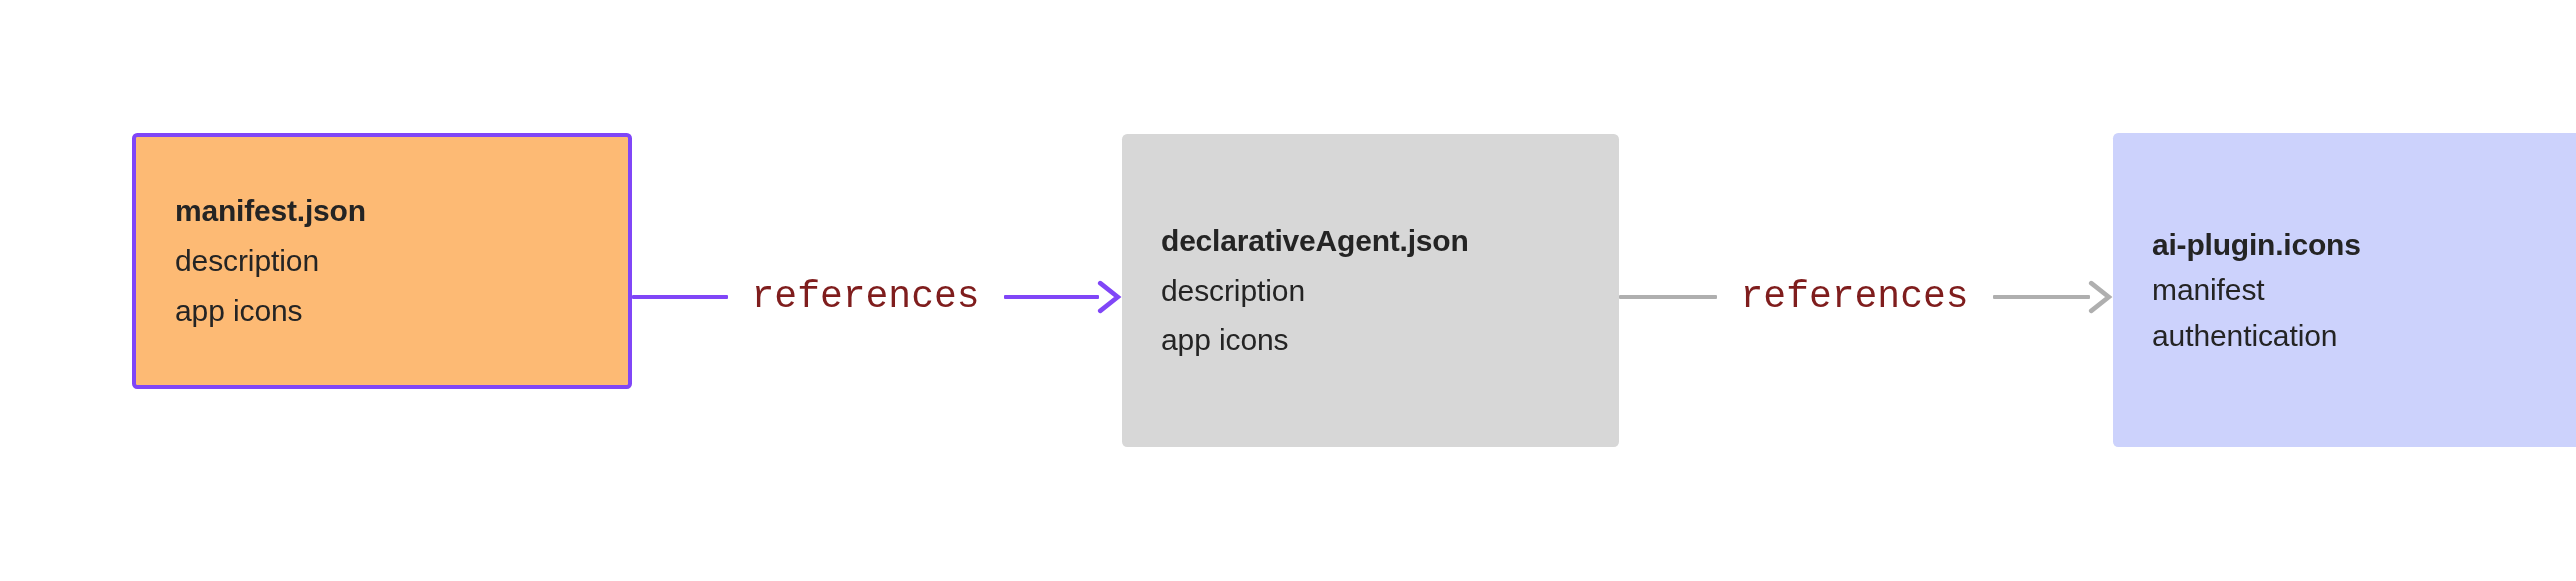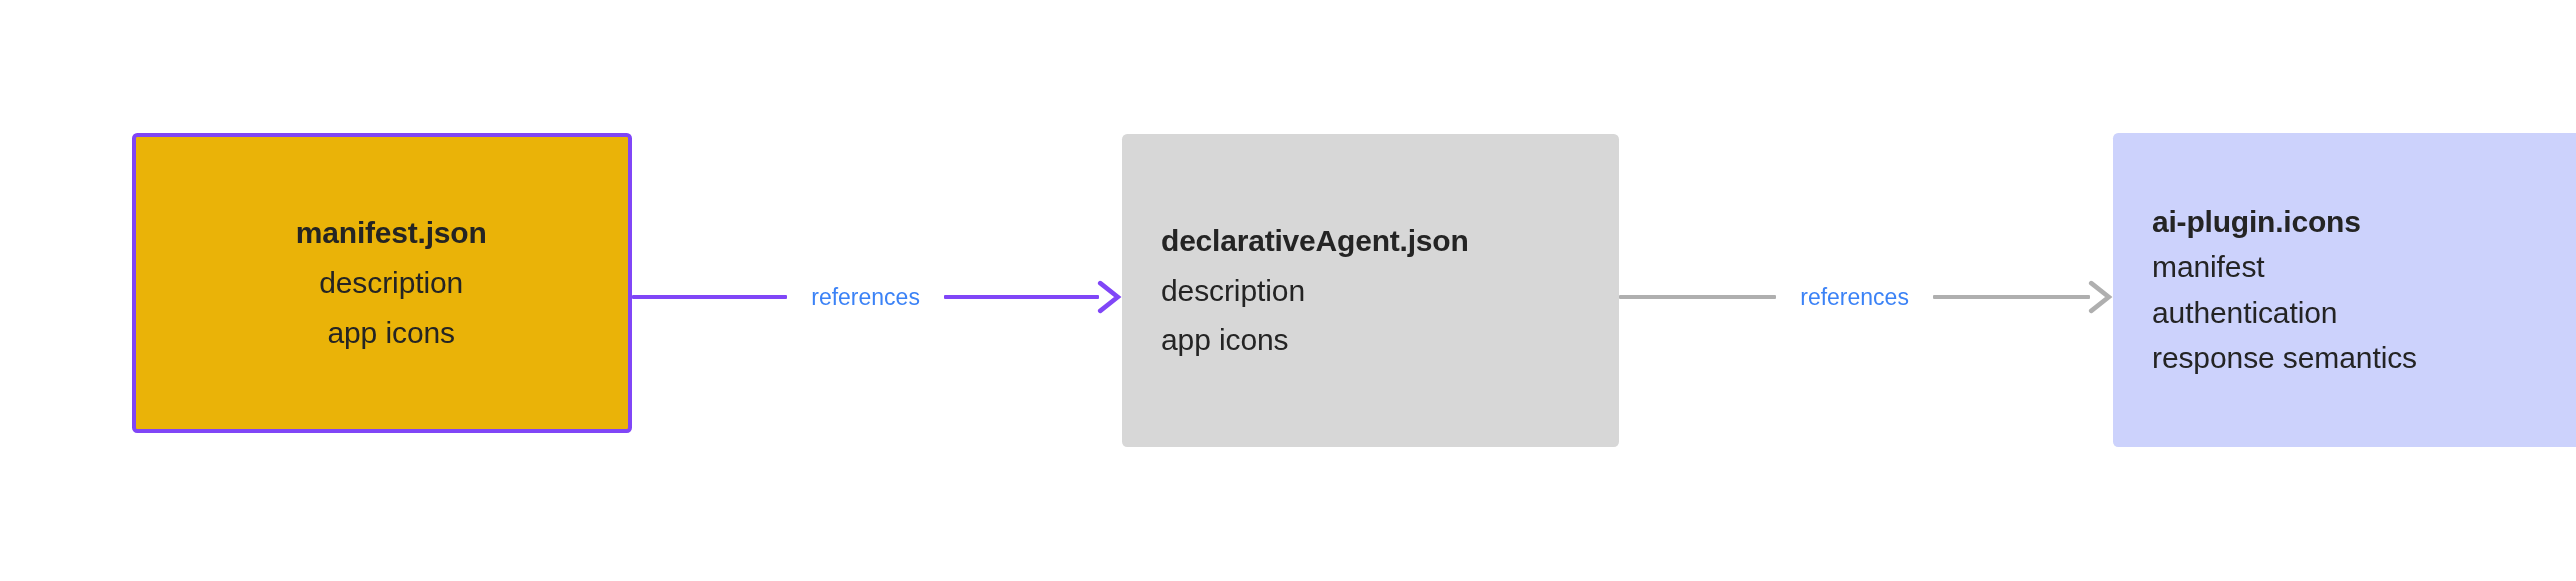--- a/index.html
+++ b/index.html
@@ -47,25 +47,24 @@
     letter-spacing: -0.1px;
     white-space: nowrap;
     margin-top: 19.6px;
   }
 
   
   #node-manifest {
     left: 132px;
     top: 133px;
     width: 500px;
-    height: 300px;
-    background: #eab308;
+    height: 256px;
+    background: #fdba74;
     border: 4.6px solid #8046f7;
     color: #242424;
-    align-items: center;
   }
 
   
   #node-declarative-agent {
     left: 1122px;
     top: 134px;
     width: 497px;
     height: 313px;
     background: #d7d7d7;
     border: none;
@@ -93,26 +92,27 @@
     flex-direction: row;
     align-items: center;
     justify-content: center;
   }
   .edge .seg {
     height: 4.6px;
     flex: 1 1 auto;
     border-radius: 1px;
   }
   .edge .edge-label {
-    font-size: 23px;
+    font-size: 38px;
     line-height: 1;
-    color: #3b82f6;
+    color: #7f1d1d;
     white-space: nowrap;
     padding: 0 24px;
     flex: 0 0 auto;
+    font-family: Liberation Mono, monospace;
   }
   .edge .head {
     flex: 0 0 auto;
     width: 25px;
     height: 34px;
     margin-left: -2.1px;
   }
 
   #edge-1 { left: 632px; width: 490px; }
   #edge-1 .seg  { background: #8046f7; }
@@ -152,17 +152,16 @@
     <div class="seg"></div>
     <svg class="head" viewBox="0 0 48 66">
       <path d="M 6 6 L 40 33 L 6 60" fill="none" stroke="#afafaf" stroke-width="9" stroke-linecap="round" stroke-linejoin="miter"></path>
     </svg>
   </div>
 
   <div id="node-ai-plugin" class="node">
     <div class="title">ai-plugin.icons</div>
     <div class="line">manifest</div>
     <div class="line">authentication</div>
-    <div class="line">response semantics</div>
   </div>
 
 </div>
 
 
 </body></html>

